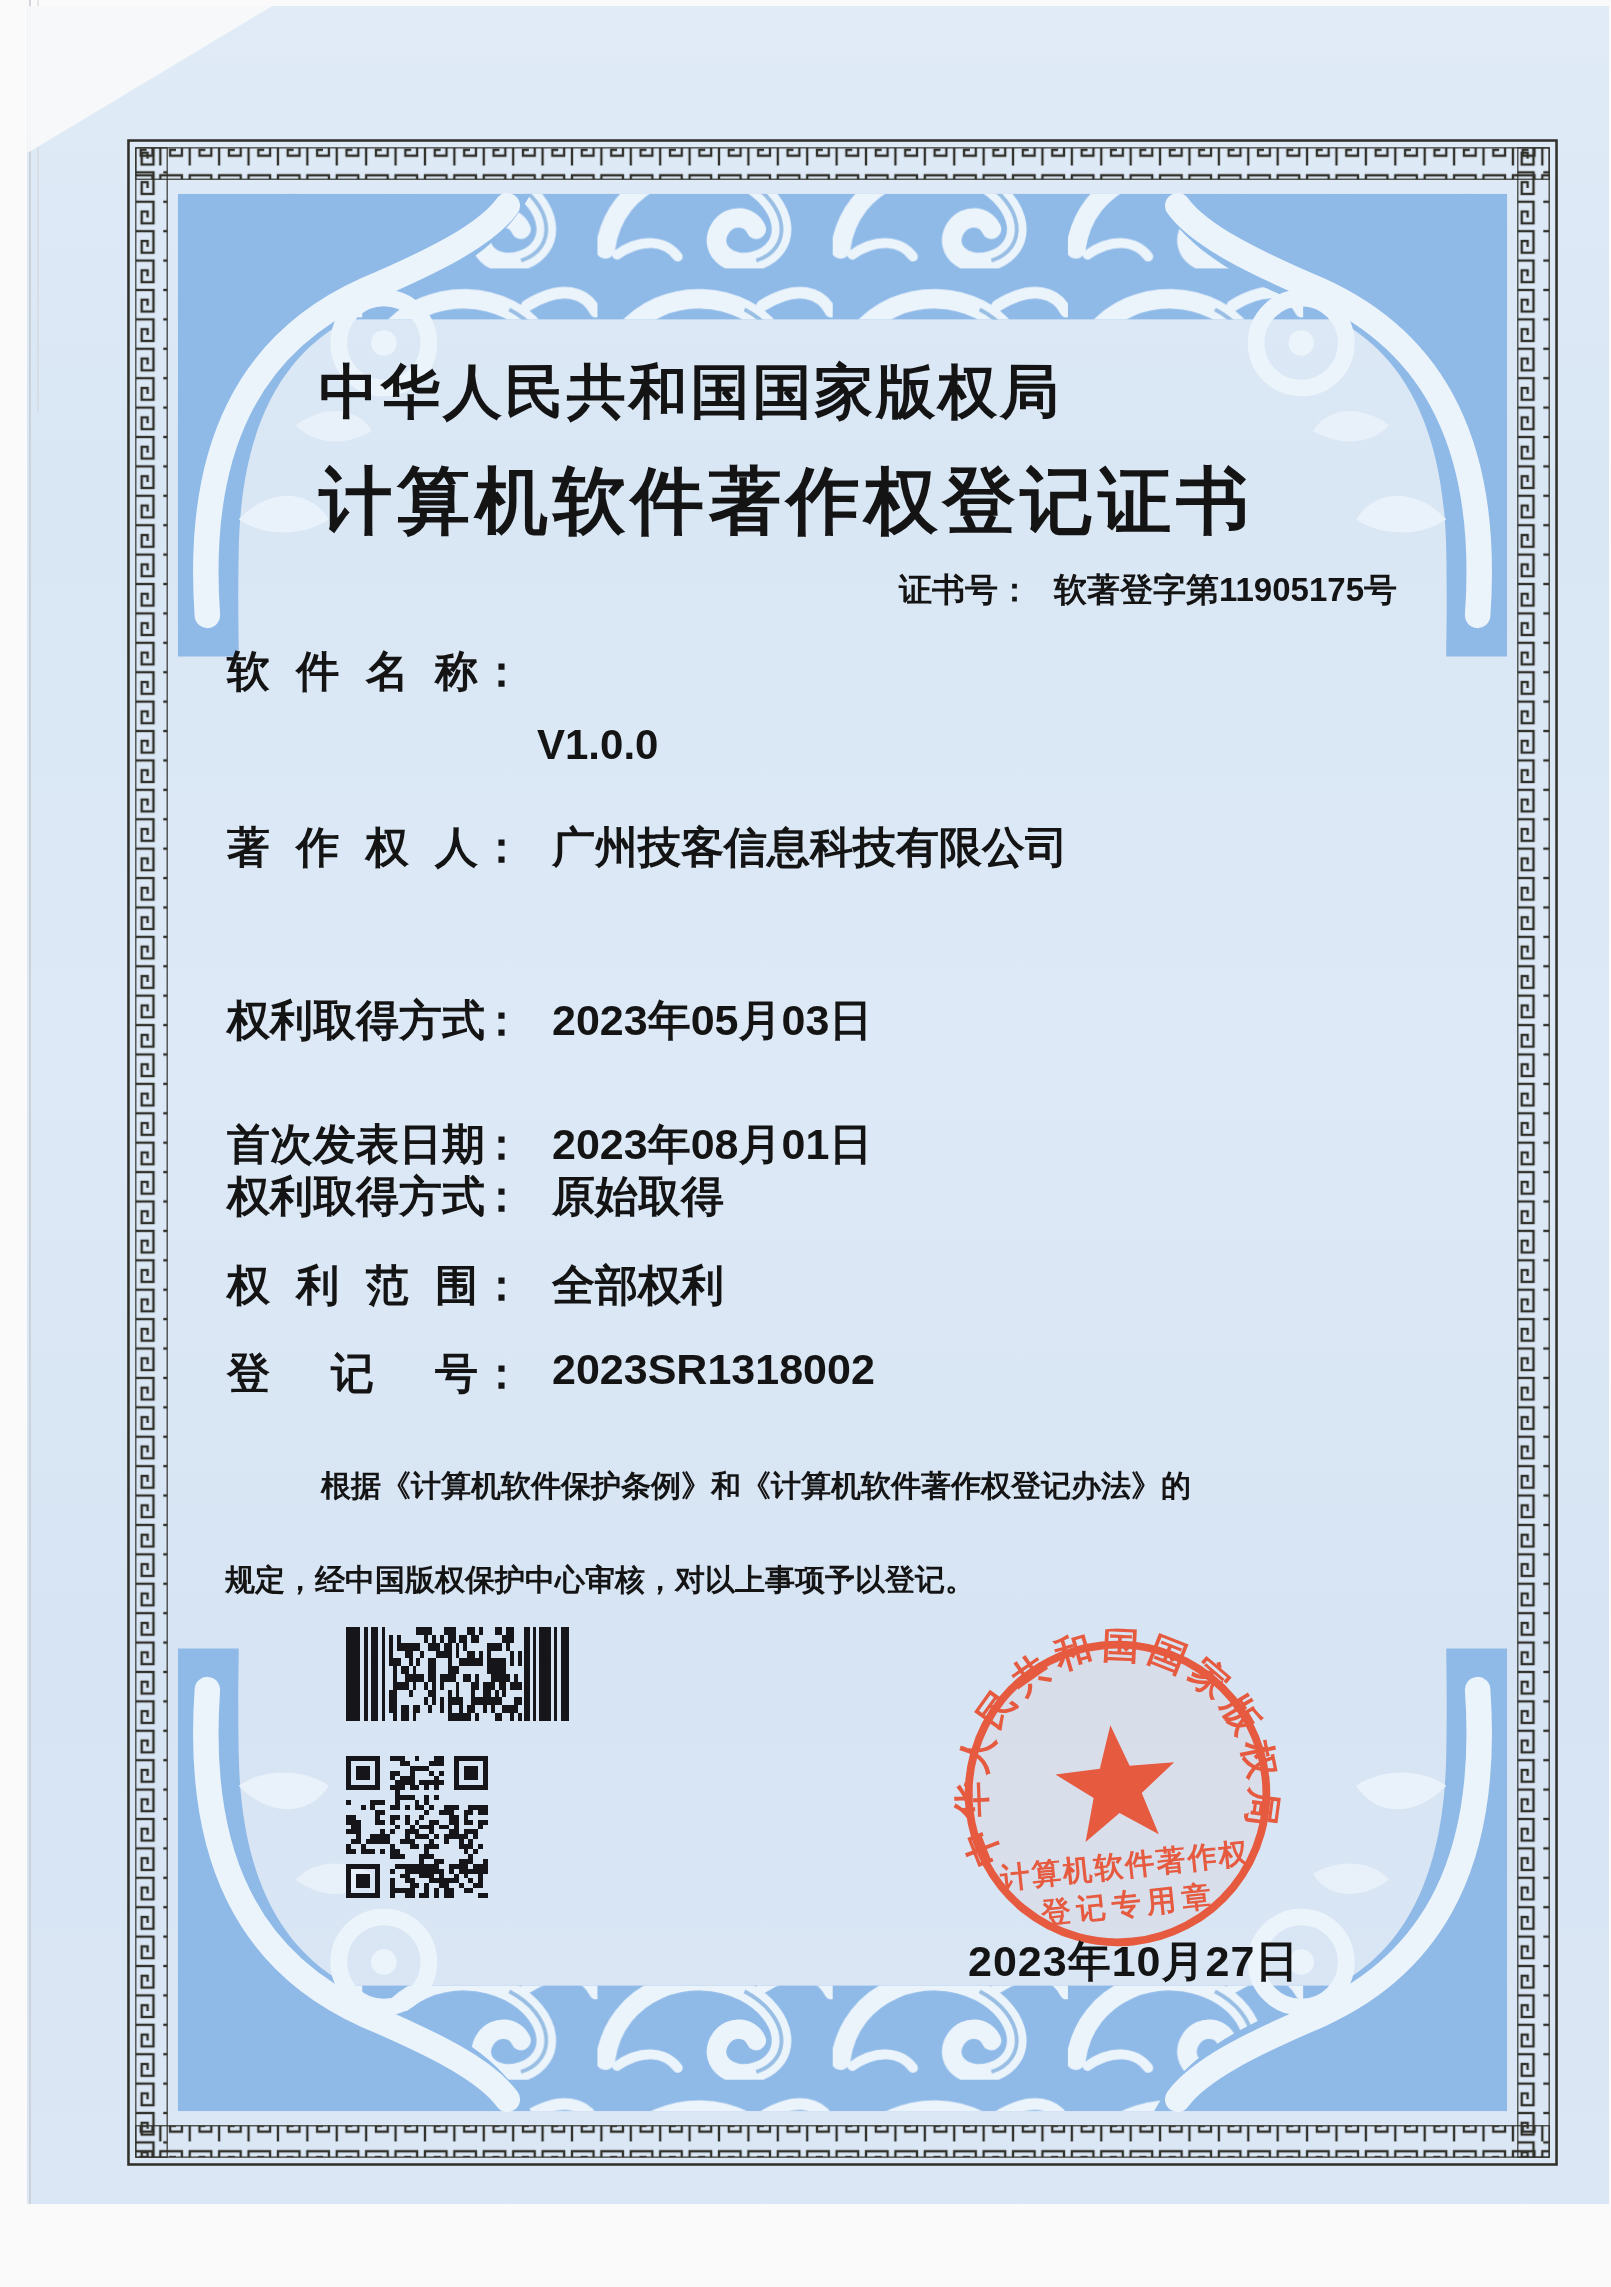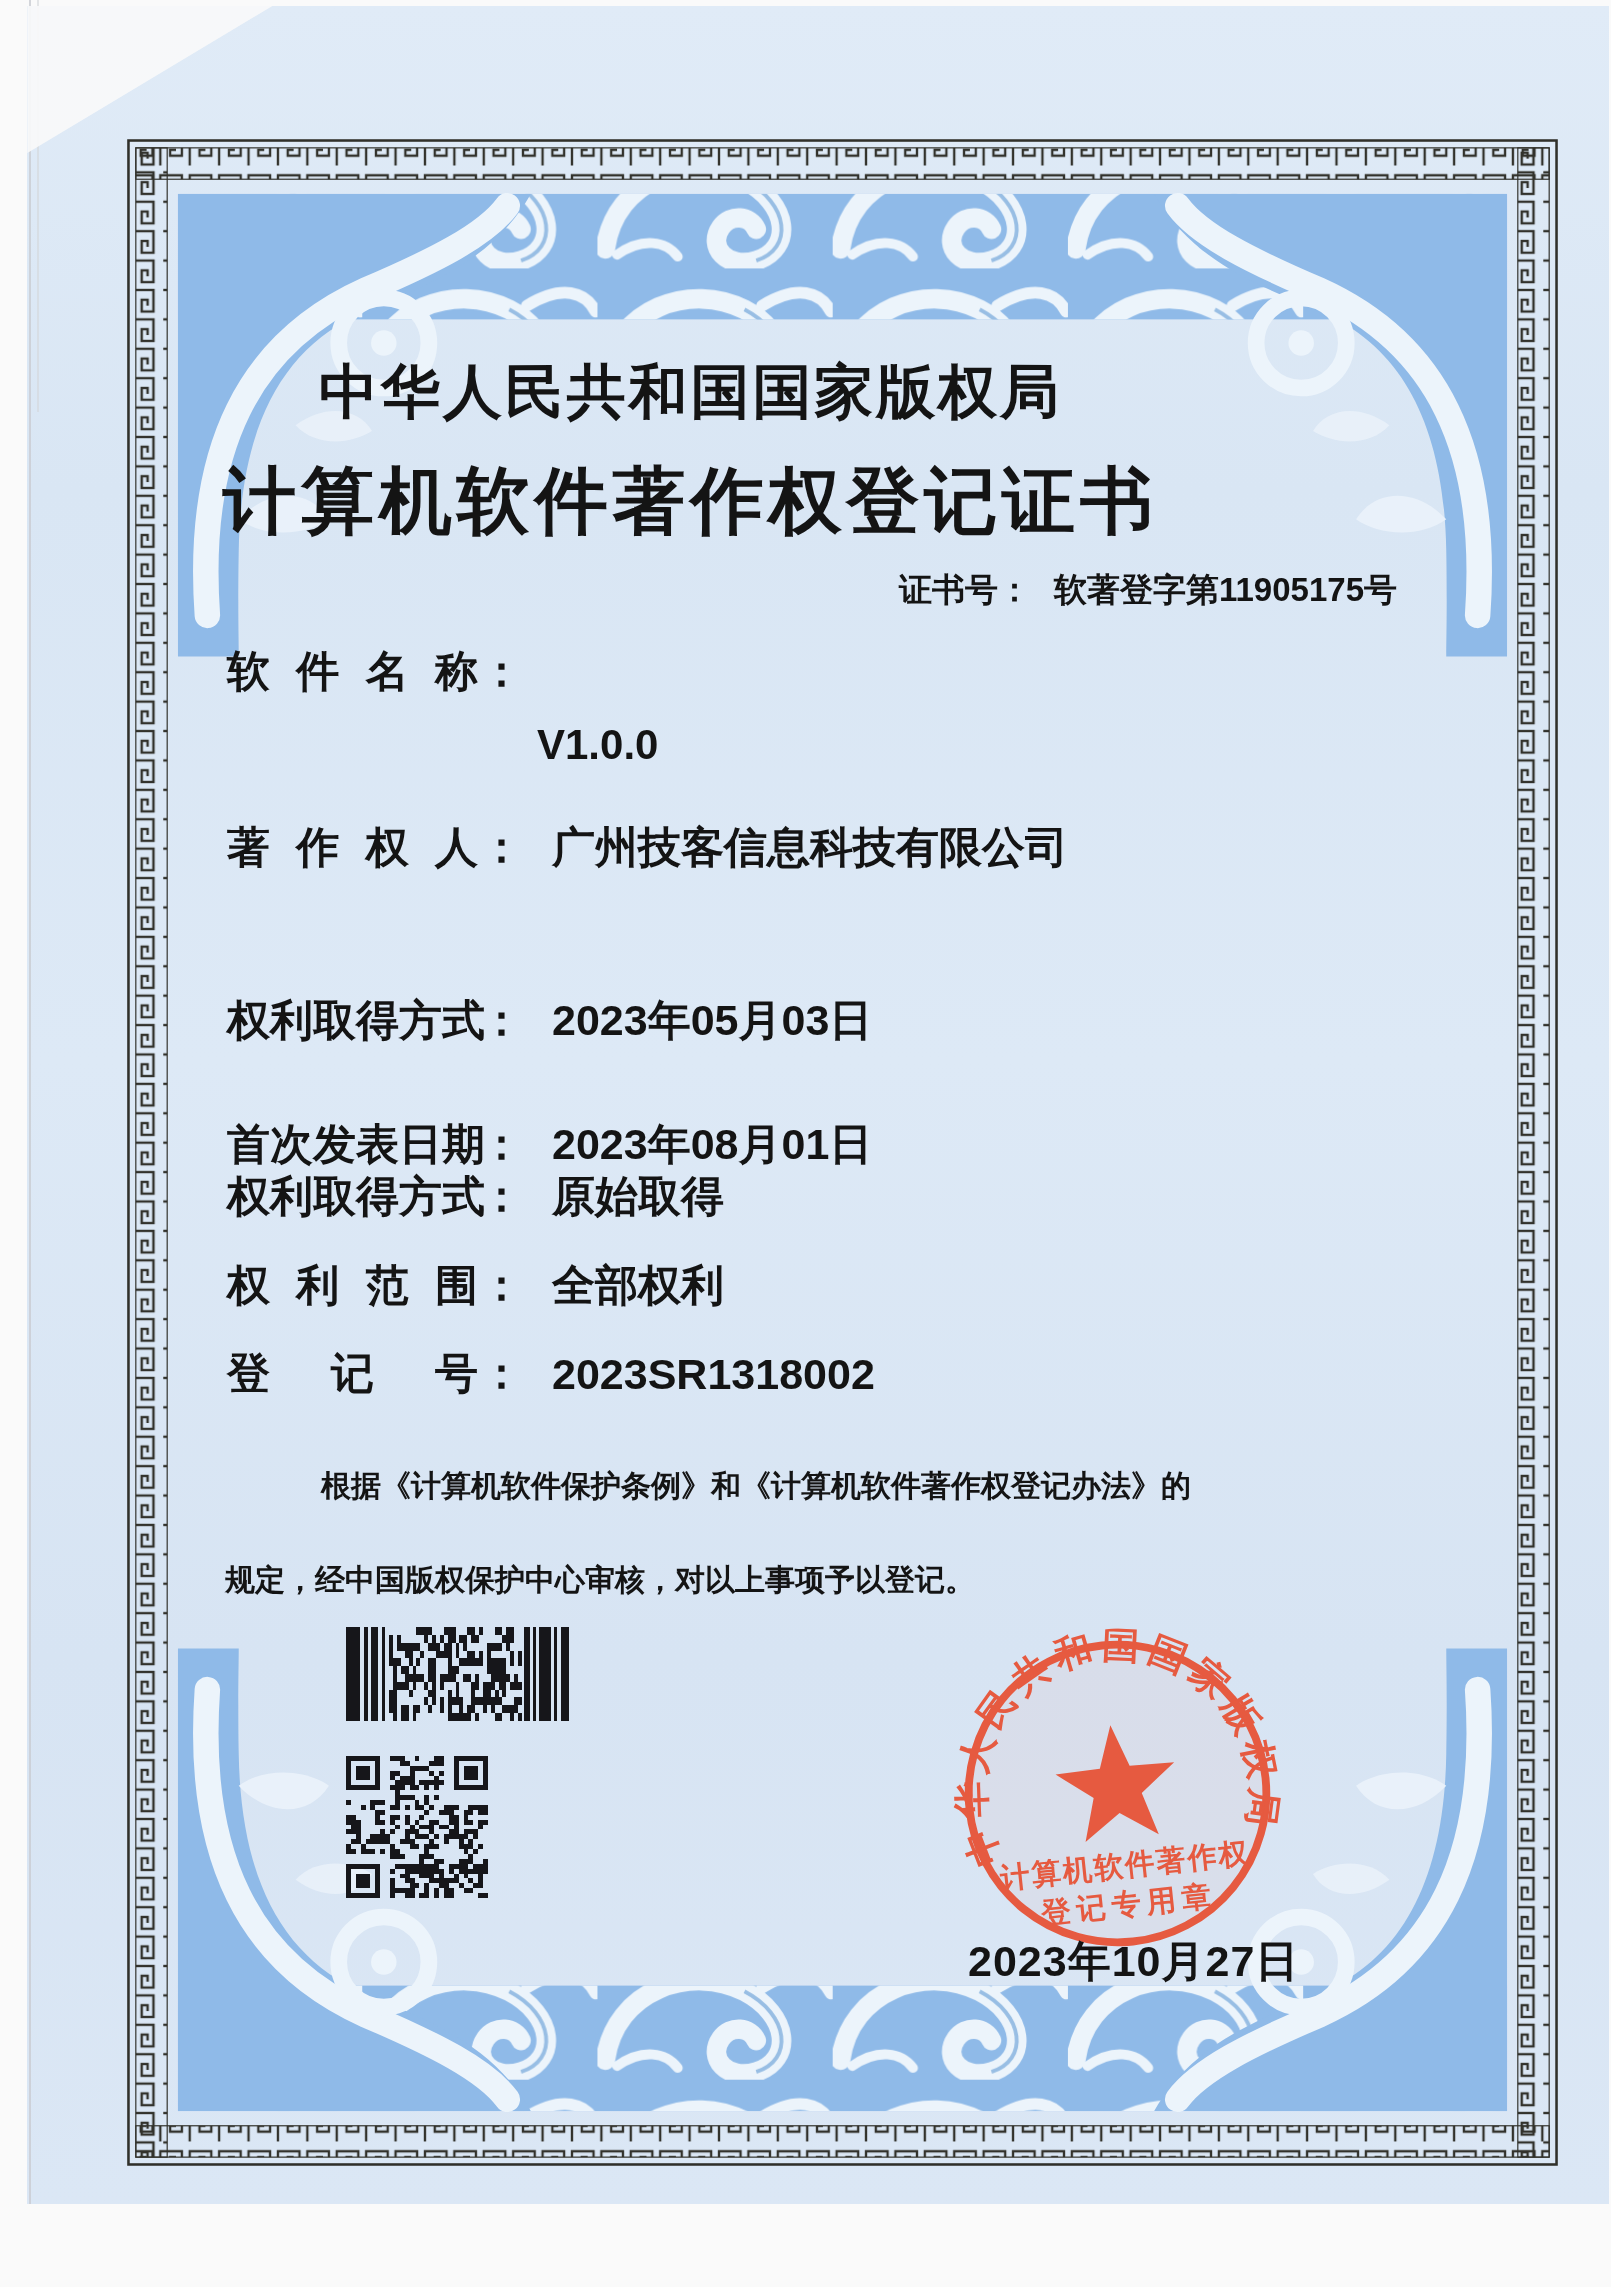--- a/index.html
+++ b/index.html
@@ -20,29 +20,29 @@
     background:#fafafa;
     clip-path:polygon(0 0,245px 0,0 147px);
     opacity:.9;
   }
   .frame-svg{position:absolute;left:127px;top:139px;}
   .title{
     position:absolute;left:127px;top:353px;width:1127px;text-align:center;
     font-size:59px;font-weight:900;letter-spacing:2.9px;white-space:nowrap;
   }
   .subtitle{
-    position:absolute;left:127px;top:453px;width:1127px;text-align:center;
+    position:absolute;left:127px;top:453px;width:1127px;text-align:right;
     font-size:73px;font-weight:900;letter-spacing:4.9px;white-space:nowrap;
   }
   .certno{
     position:absolute;left:863px;top:568px;width:534px;
     display:flex;justify-content:flex-end;gap:23px;
     font-size:33px;font-weight:700;white-space:nowrap;
   }
-  .row{position:absolute;left:227px;display:flex;align-items:center;
+  .row{position:absolute;left:227px;display:flex;align-items:flex-start;
     font-size:43px;font-weight:700;white-space:nowrap;}
   .lbl{display:inline-block;width:251px;text-align:justify;text-align-last:justify;text-justify:inter-character;}
   .colon{margin-left:2px;}
   .val{margin-left:29px;}
   .version{position:absolute;left:537px;top:721px;font-size:42px;font-weight:700;text-align:right;}
   .statement{
     position:absolute;left:225px;top:1439px;width:1225px;
     font-size:30px;font-weight:700;line-height:94px;
   }
   .statement .l1{display:block;text-indent:96px;}

